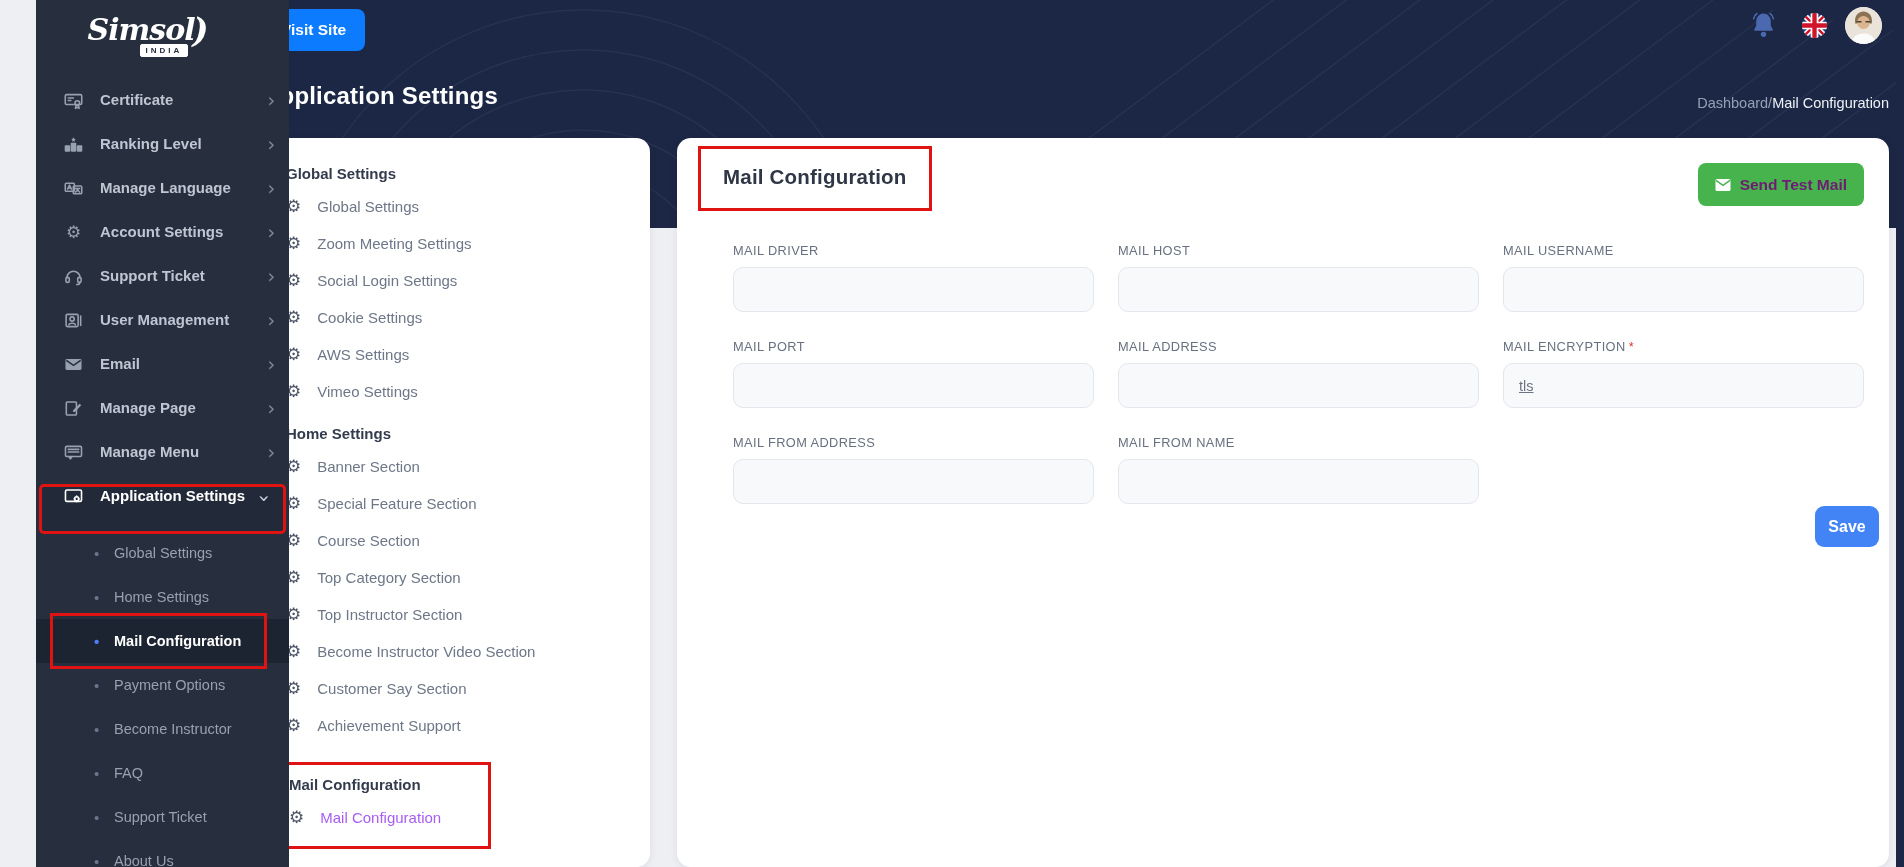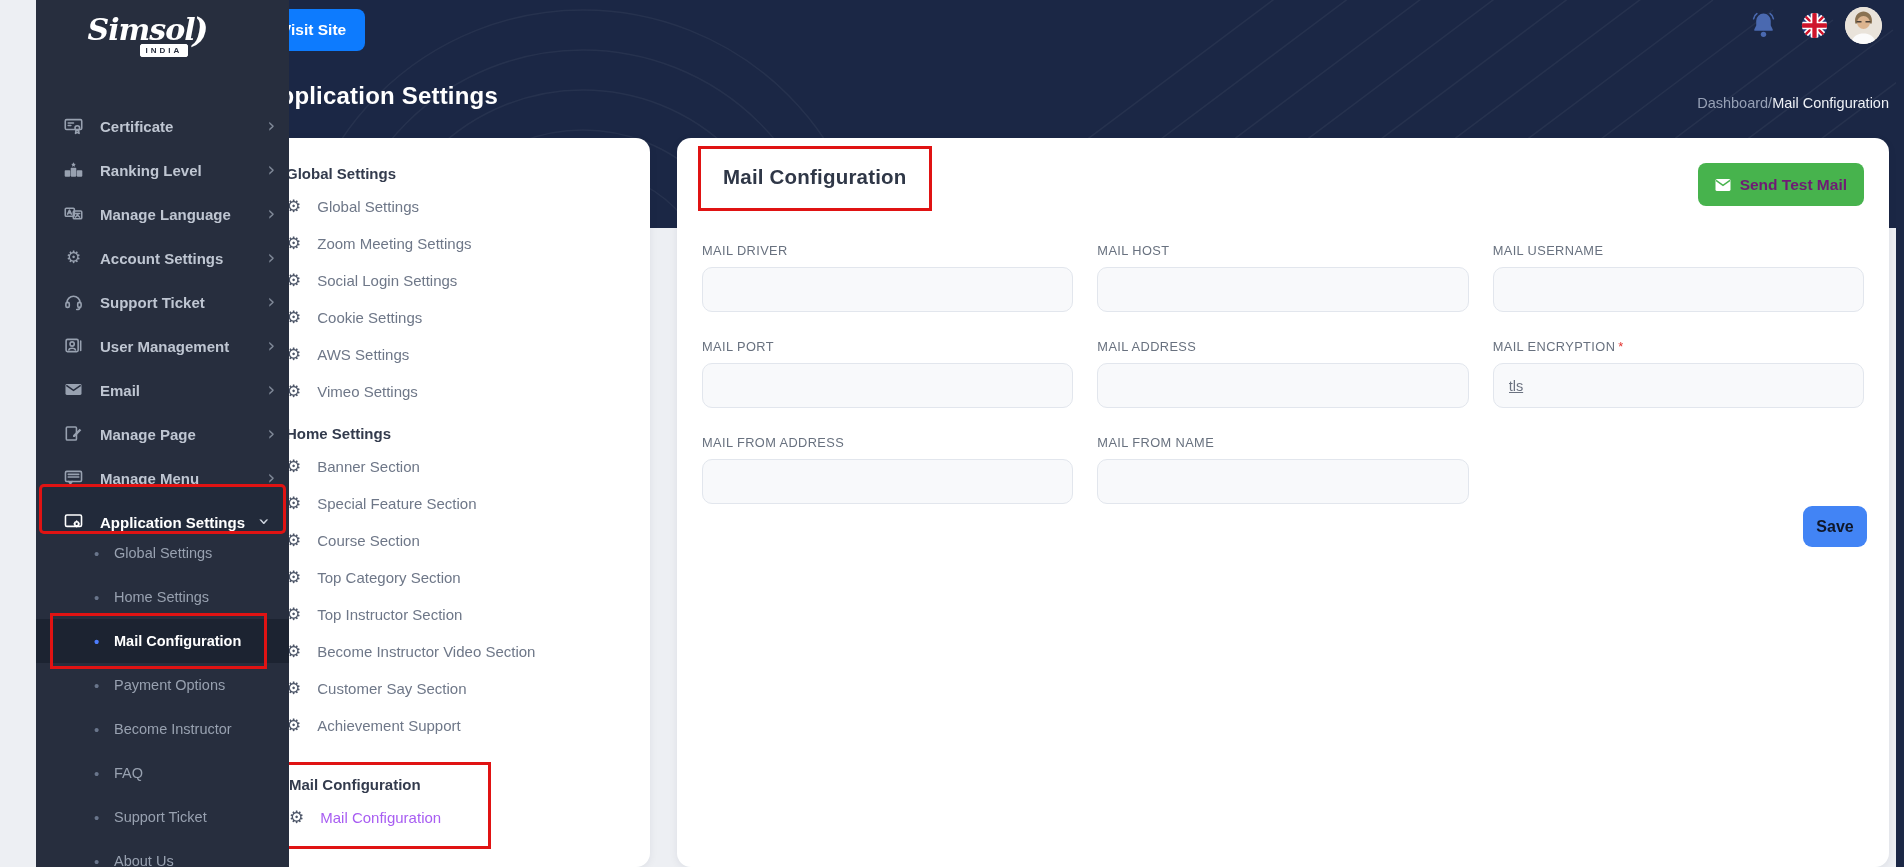--- a/index.html
+++ b/index.html
@@ -53,21 +53,21 @@
     font-family:"DejaVu Serif",serif; font-style:italic; font-weight:700;
     font-size:34px; color:#fff; position:relative; top:2px; left:-2px;
   }
   .logo-badge {
     position:absolute; left:52px; top:36px; font-size:8px; font-weight:700;
     color:#272e3e; background:#fff; border:1px solid #fff; border-radius:2px;
     padding:1px 5px; letter-spacing:3px;
   }
   .side-menu { position:absolute; left:0; top:91px; width:253px; }
   .side-item {
-    height:44px; display:flex; align-items:flex-end; padding:0 14px 0 28px;
+    height:44px; display:flex; align-items:flex-start; padding:0 14px 0 28px;
     color:#bfc6d2; font-size:15px; font-weight:600; cursor:pointer; position:relative;
   }
   .side-item .ic { width:19px; height:19px; margin-right:17px; display:flex; align-items:center; justify-content:center; color:#98a1b0; }
   .side-item .ic .txt-ic { font-size:17px; line-height:1; font-family:"DejaVu Sans",sans-serif; }
   .side-item .chev { margin-left:auto; color:#7e8796; font-size:19px; font-weight:400; line-height:1; font-family:"DejaVu Sans",sans-serif; }
   .side-item.active { color:#fff; font-weight:700; }
   .side-item.active .ic { color:#fff; }
   .side-item.active .chev { color:#cfd5df; transform:rotate(90deg); margin-top:2px; }
   .side-item.annotated {
     margin:0 6px; padding-left:22px; width:241px; border-radius:2px;
@@ -107,36 +107,36 @@
   .main-head { display:flex; justify-content:space-between; align-items:flex-start; }
   .main-title-box { border:3px solid #e01313; padding:16px 22px 19px 22px; margin-left:-4px; }
   .main-title { font-size:20.5px; font-weight:700; color:#2f3747; letter-spacing:.2px; }
   .send-test-btn {
     margin-top:17px; height:43px; padding:0 17px; border:none; border-radius:8px;
     background:#47b34d; color:#701a75; font-family:inherit; font-size:15.5px; font-weight:700;
     display:flex; align-items:center; gap:9px; cursor:pointer;
   }
   .mail-form {
     margin-top:32px; display:grid; grid-template-columns:repeat(3,1fr);
-    column-gap:24px; row-gap:27px;
+    column-gap:24px; row-gap:27px;margin-left:31px;
   }
   .field label {
     display:block; font-size:12.8px; font-weight:500; color:#68717f;
     letter-spacing:.4px; margin-bottom:9px;
   }
   .field .req { color:#e3342f; margin-left:3px; }
   .field input {
     width:100%; height:45px; background:#f8f9fb; border:1px solid #e2e6ed;
     border-radius:10px; padding:0 15px; font-family:inherit; font-size:14.5px; color:#6b7280;
     outline:none;
     text-decoration:underline;
   }
   .save-btn {
-    position:absolute; right:22px; top:368px; width:64px; height:41px;
-    background:#4284f5; color:#0f172a; border:none; border-radius:9px;
+    position:absolute; right:10px; top:368px; width:64px; height:41px;
+    background:#4284f5; color:#ffffff; border:none; border-radius:9px;
     font-family:inherit; font-size:16px; font-weight:700; cursor:pointer;
   }
 </style>
 </head>
 <body>
 
 <div class="header-band">
   <svg class="deco" width="1651" height="228" viewBox="0 0 1651 228">
     <g fill="none" stroke="rgba(255,255,255,0.05)" stroke-width="1.5">
       <circle cx="330" cy="300" r="130"></circle>

